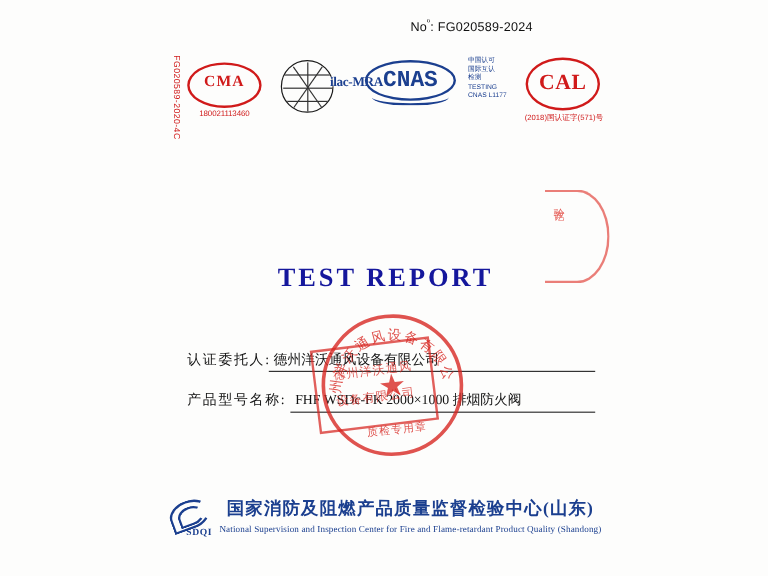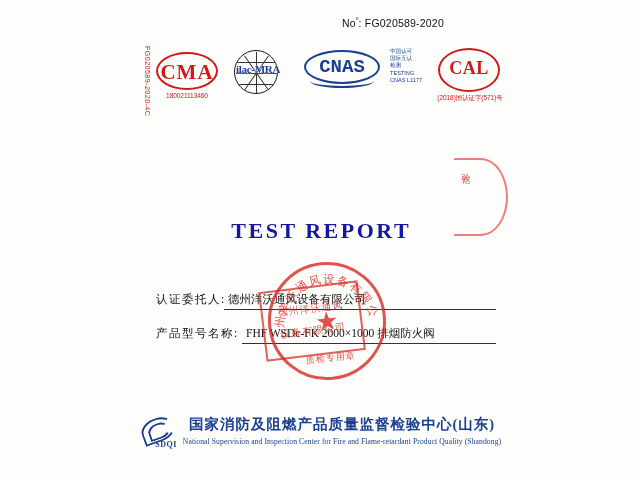--- a/index.html
+++ b/index.html
@@ -75,21 +75,21 @@
     height: 38px;
     border: 2.2px solid #d01a1a;
     border-radius: 50%;
     box-sizing: border-box;
   }
   .cma .txt {
     position: absolute;
     left: 0; top: 8px;
     width: 62px;
     text-align: center;
-    font-size: 21px;
+    font-size: 13px;
     font-weight: bold;
     color: #d01a1a;
     letter-spacing: 1px;
     font-family: "Liberation Serif", serif;
   }
   .cma .num {
     position: absolute;
     left: -2px;
     top: 40px;
     width: 66px;
@@ -137,20 +137,21 @@
     position: absolute;
     left: 4px;
     top: 15px;
     width: 56px;
     font-size: 11px;
     font-weight: bold;
     color: #1b3f8f;
     font-family: "Liberation Serif", serif;
     letter-spacing: -0.3px;
     text-shadow: 0 0 1px #fff, 0 0 2px #fff;
+    padding-left: 39px;
   }
 
   
   .cnas {
     position: absolute;
     left: 160px;
     top: 6px;
     width: 84px;
     height: 46px;
   }
@@ -461,21 +462,21 @@
     font-family: "Liberation Serif", serif;
   }
 </style>
 </head>
 <body>
 
 <div class="page">
 
   <div class="doc-no">
     <span>No</span><span class="sup">º</span><span>:</span>
-    <span>FG020589-2020</span>
+    <span>FG020589-2024</span>
   </div>
 
   <div class="logo-row">
 
     <div class="vcode">FG020589-2020-4C</div>
 
     <div class="cma">
       <div class="oval"></div>
       <div class="txt">CMA</div>
       <div class="num">180021113460</div>

